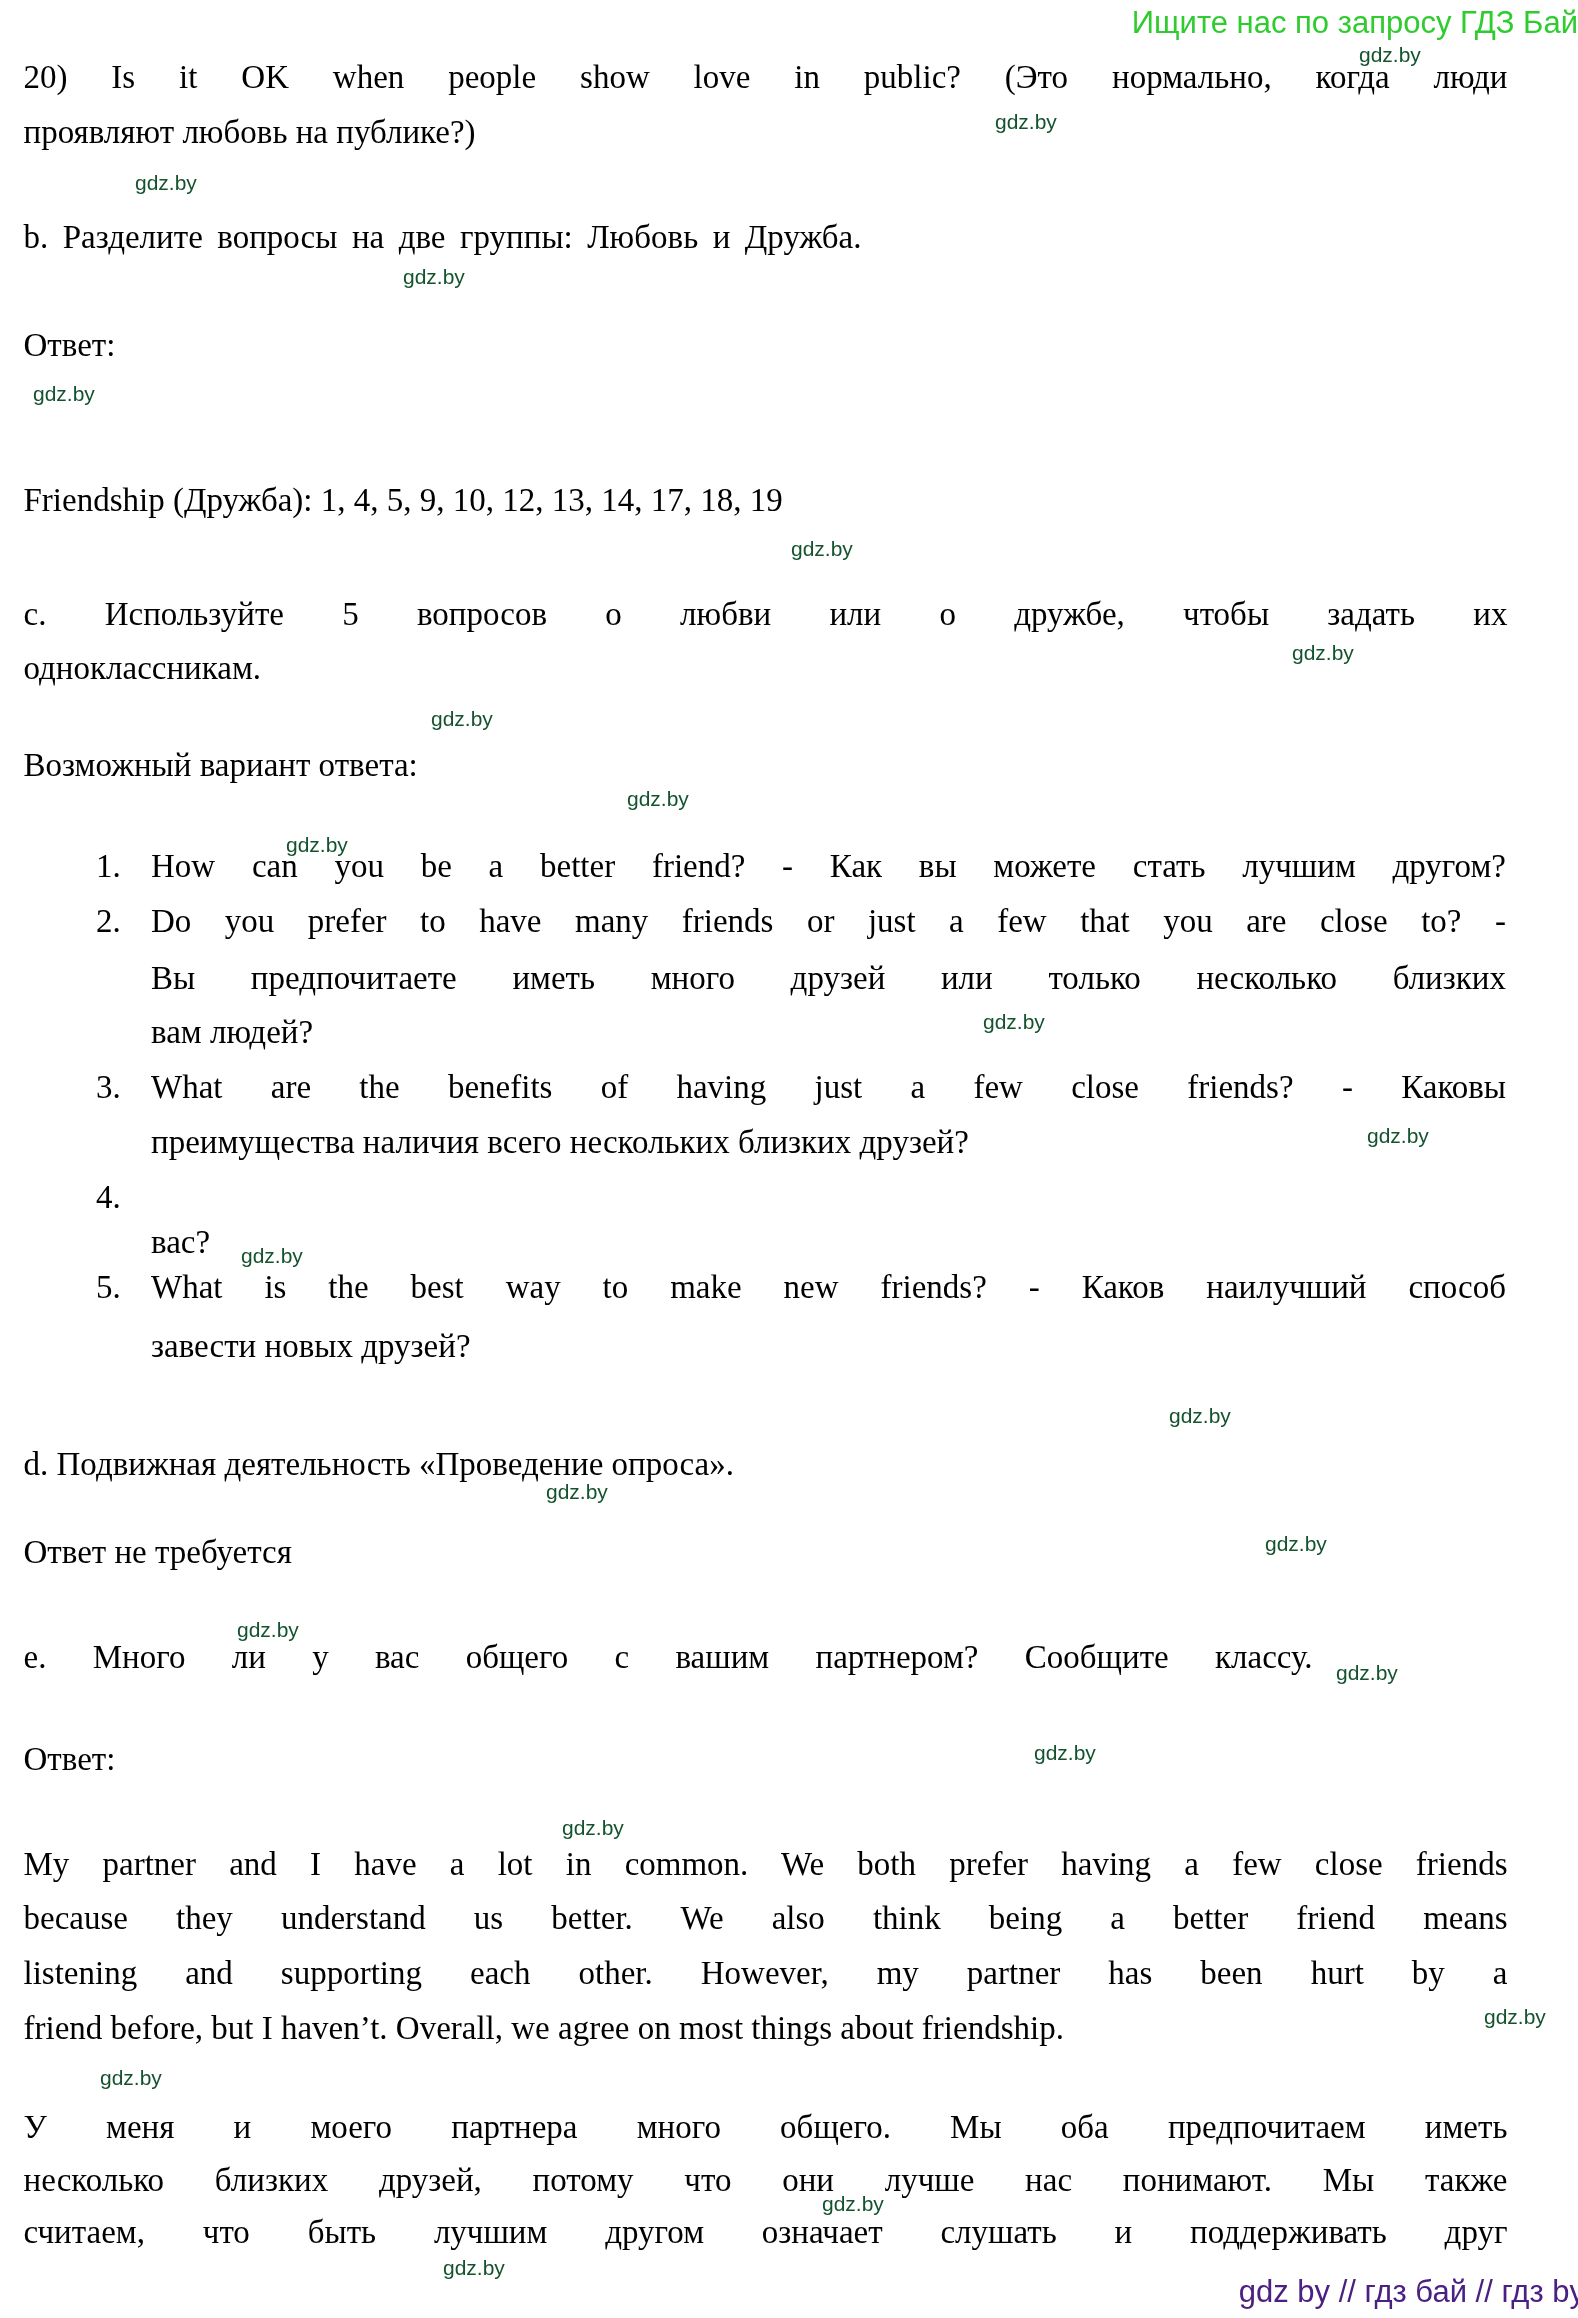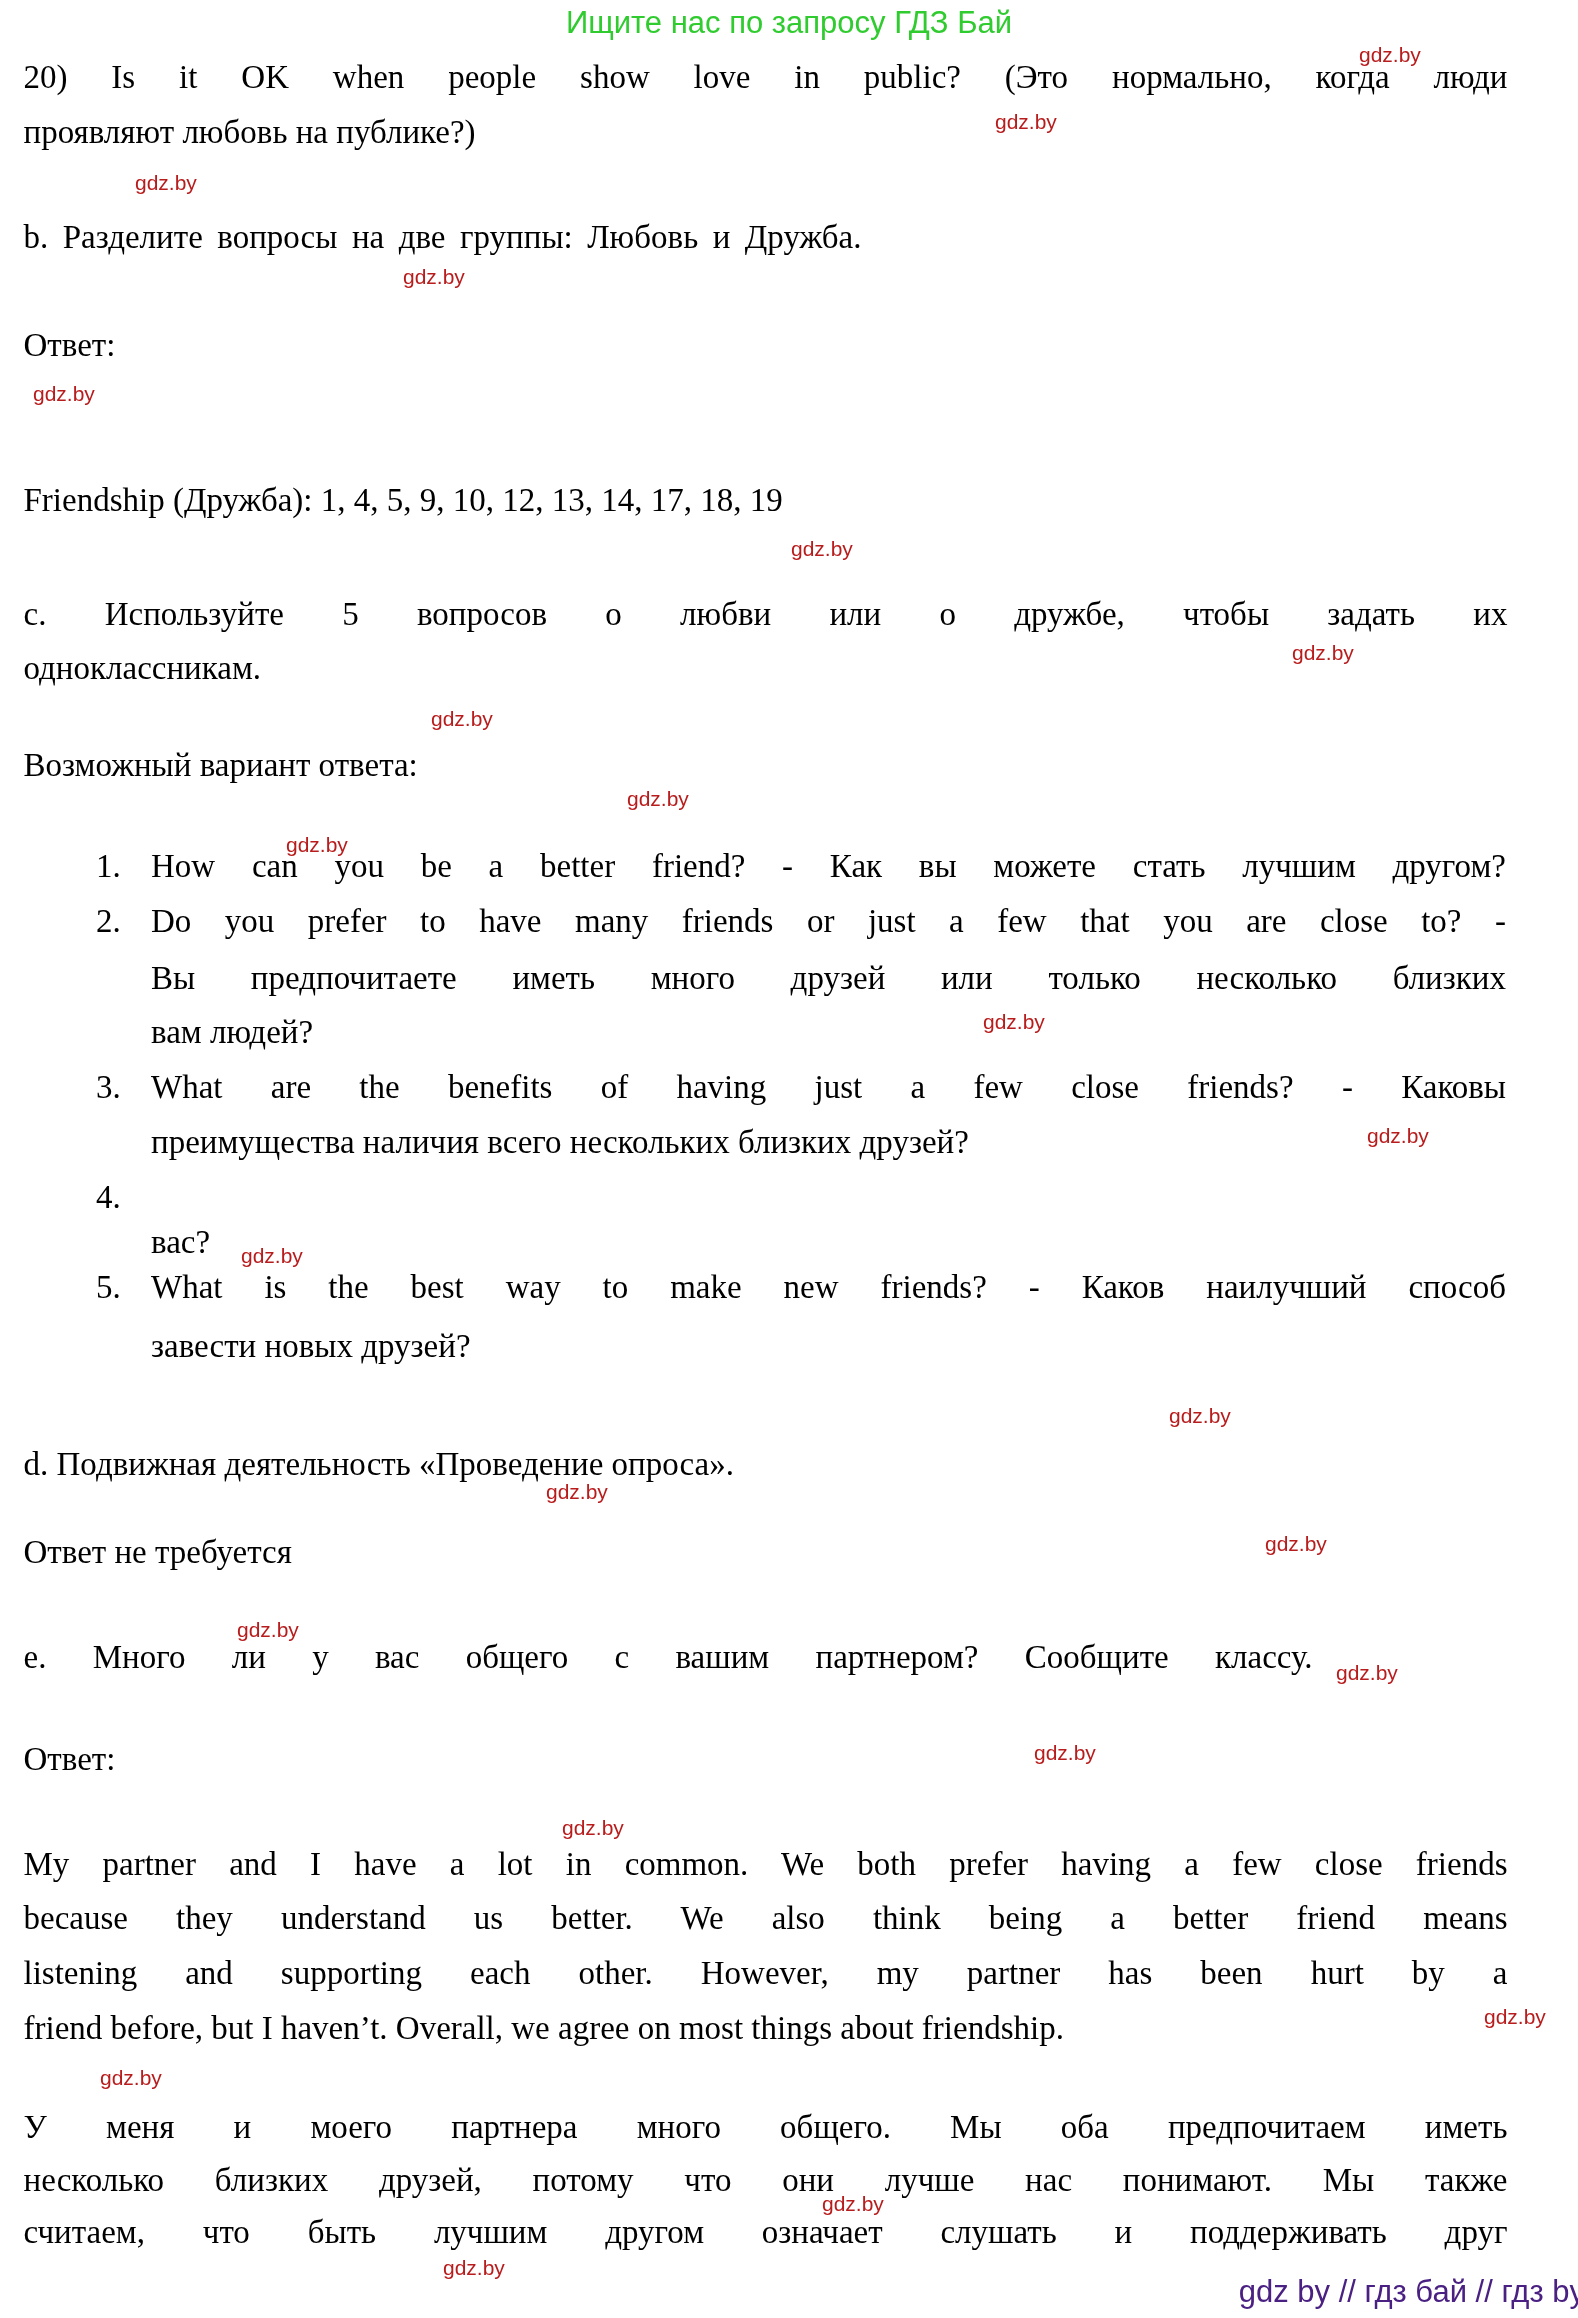--- a/index.html
+++ b/index.html
@@ -2,33 +2,33 @@
 <html style="font-size:12.5px"><head>
 <meta charset="utf-8">
 <style>
   html,body { margin:0; padding:0; background:#888; }
   .page {
     position:relative; width:1578px; height:2319px; background:#ffffff;
     font-family:"Liberation Serif", serif; color:#000; overflow:hidden;
     margin:0 auto;
   }
   .banner {
-    position:absolute; top:4.7px; left:0; width:100%; text-align:center;
+    position:absolute; top:4.7px; left:0; width:100%; text-align:right;
     font-family:"Liberation Sans", sans-serif; font-size:31px; color:#2fcb2f;
   }
   .line {
     position:absolute; left:23.5px; width:1484px;
     font-size:33px; line-height:36px; white-space:nowrap;
   }
   .just { text-align:justify; text-align-last:justify; white-space:normal; }
   .list-line { left:151px; width:1355px; }
   .num { position:absolute; left:96px; width:49px; font-size:33px; line-height:36px; }
   .wm {
     position:absolute; font-family:"Liberation Sans", sans-serif;
-    font-size:21px; line-height:23.5px; color:#b91c1c; white-space:nowrap;
+    font-size:21px; line-height:23.5px; color:#14532d; white-space:nowrap;
   }
   .footer {
     position:absolute; top:2274px; left:7px; width:100%; text-align:right;
     font-family:"Liberation Sans", sans-serif; font-size:31px; color:#4a2183;
   }
 </style>
 </head>
 <body>
 
 <div class="page">

